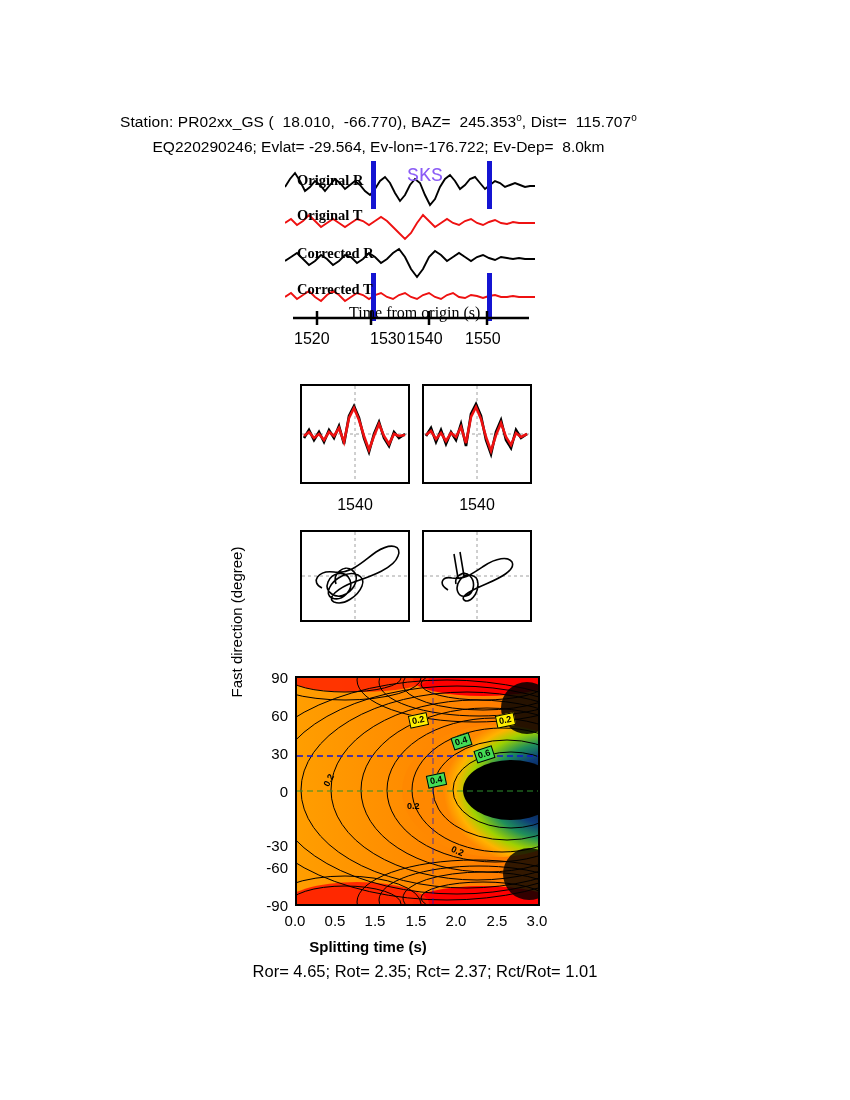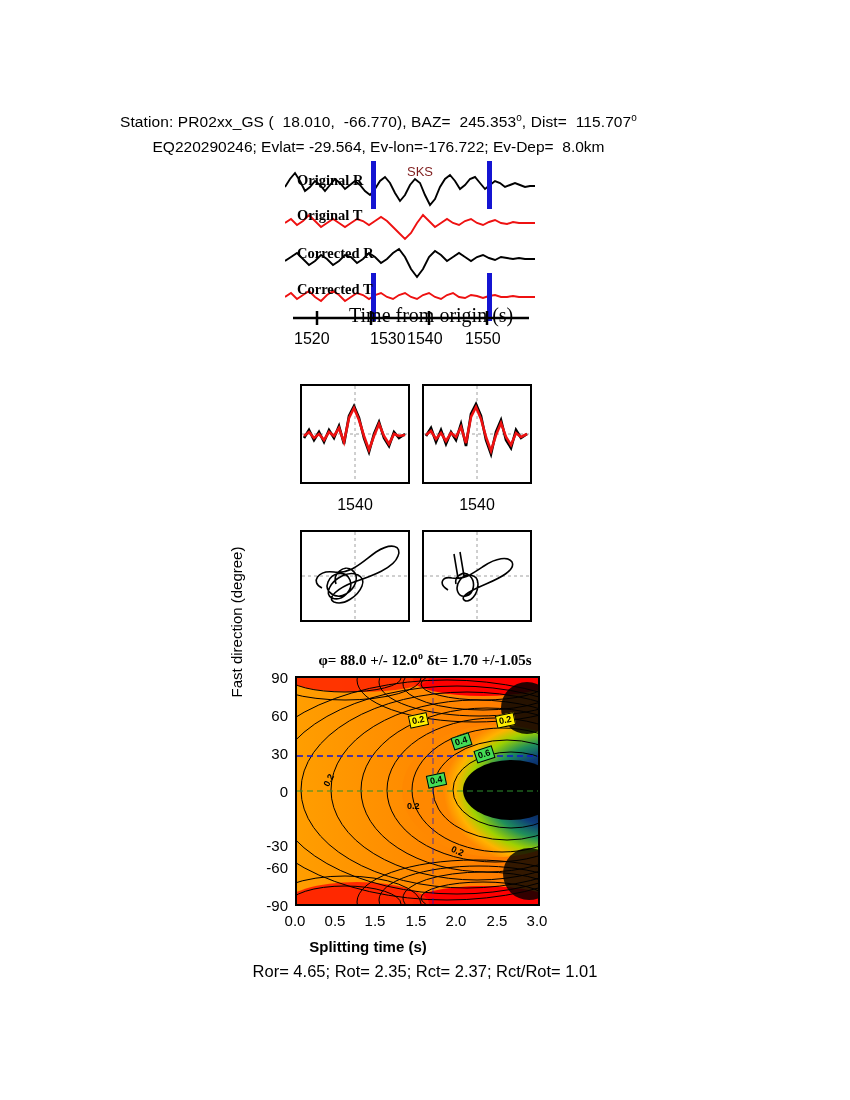--- a/index.html
+++ b/index.html
@@ -50,33 +50,33 @@
     position: absolute;
     font-family: "Liberation Serif", serif;
     font-weight: bold;
     font-size: 14.5px;
     white-space: nowrap;
   }
   .wl-or { color: #000000; }
   .wl-tr { color: #000000; }
   .sks-label {
     position: absolute;
-    color: #7f1d1d;
-    font-size: 13px;
-    font-family: Liberation Sans, sans-serif;
+    color: #8b5cf6;
+    font-size: 20px;
+    font-family: Liberation Mono, monospace;
   }
   .bluebar {
     position: absolute;
     width: 5px;
     background: #1414d2;
   }
   .axis-title {
     position: absolute;
     font-family: "Liberation Serif", serif;
-    font-size: 20px;
+    font-size: 16px;
     white-space: nowrap;
   }
   .ticklabels {
     position: absolute;
     font-size: 16px;
     white-space: pre;
     font-family: "Liberation Sans", sans-serif;
   }
 
   
@@ -247,21 +247,20 @@
   </div>
 
   <div class="box" style="left:422px; top:530px; width:110px; height:92px;">
     <svg width="106" height="88" viewBox="0 0 106 88">
       <line x1="0" y1="44" x2="106" y2="44" stroke="#888" stroke-width="0.8" stroke-dasharray="3,3"></line>
       <line x1="53" y1="0" x2="53" y2="88" stroke="#888" stroke-width="0.8" stroke-dasharray="3,3"></line>
       <path fill="none" stroke="#000" stroke-width="1.6" d="M24,58 C14,52 18,44 28,46 C40,48 48,42 60,34 C72,26 84,24 88,30 C92,38 76,46 62,52 C48,58 36,64 40,68 C46,72 54,62 54,52 C54,42 42,40 36,48 C30,56 34,66 42,64 C50,62 52,50 46,44 C40,38 30,44 32,52 M30,22 L34,46 M36,20 L40,44"></path>
     </svg>
   </div>
 
-  <div class="contour-title"><span>φ</span><span>= 88.0 +/- 12.0</span><sup class="deg">o</sup> <span>δt</span><span>= 1.70 +/-1.05s</span></div>
 
   <div class="contour-wrap">
     <svg class="cplot" viewBox="0 0 241 226" preserveAspectRatio="none">
       <defs>
         <linearGradient id="gLeft" x1="0" y1="0" x2="1" y2="0">
           <stop offset="0%" stop-color="#ff9e00"></stop>
           <stop offset="55%" stop-color="#ff8800"></stop>
           <stop offset="100%" stop-color="#ff7700"></stop>
         </linearGradient>
         <radialGradient id="gCore" cx="0.82" cy="0.5" r="0.6">

